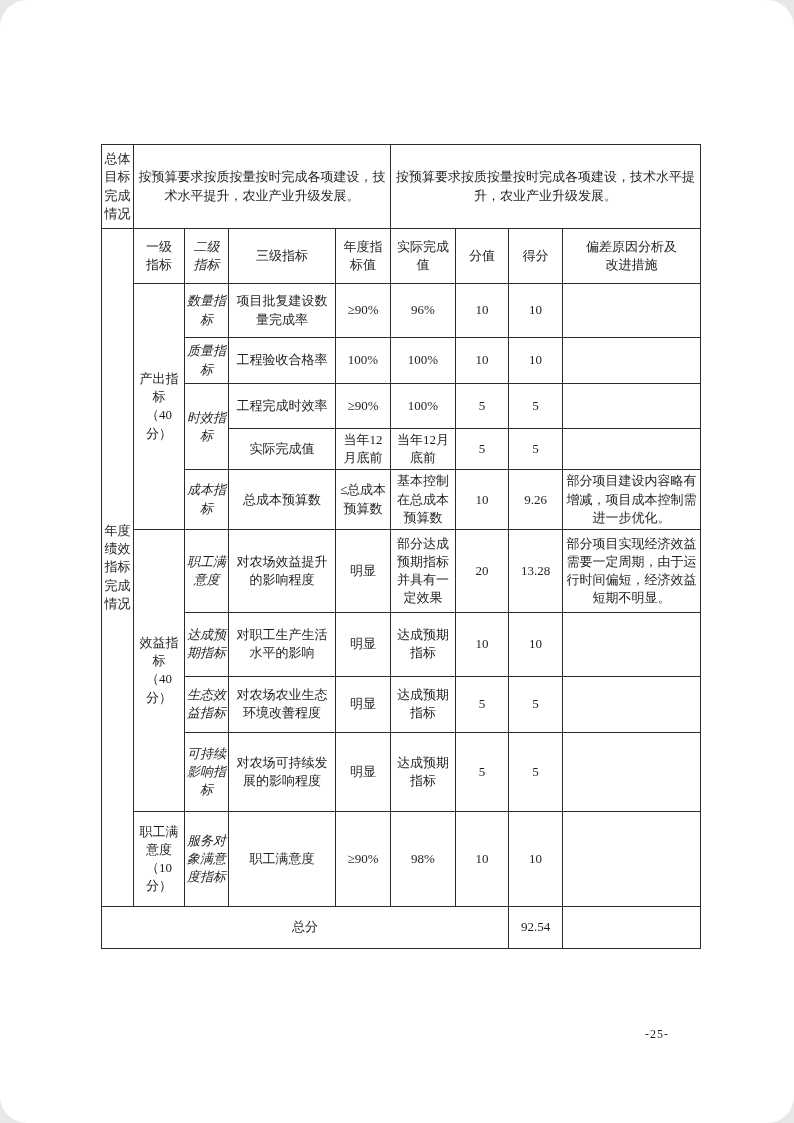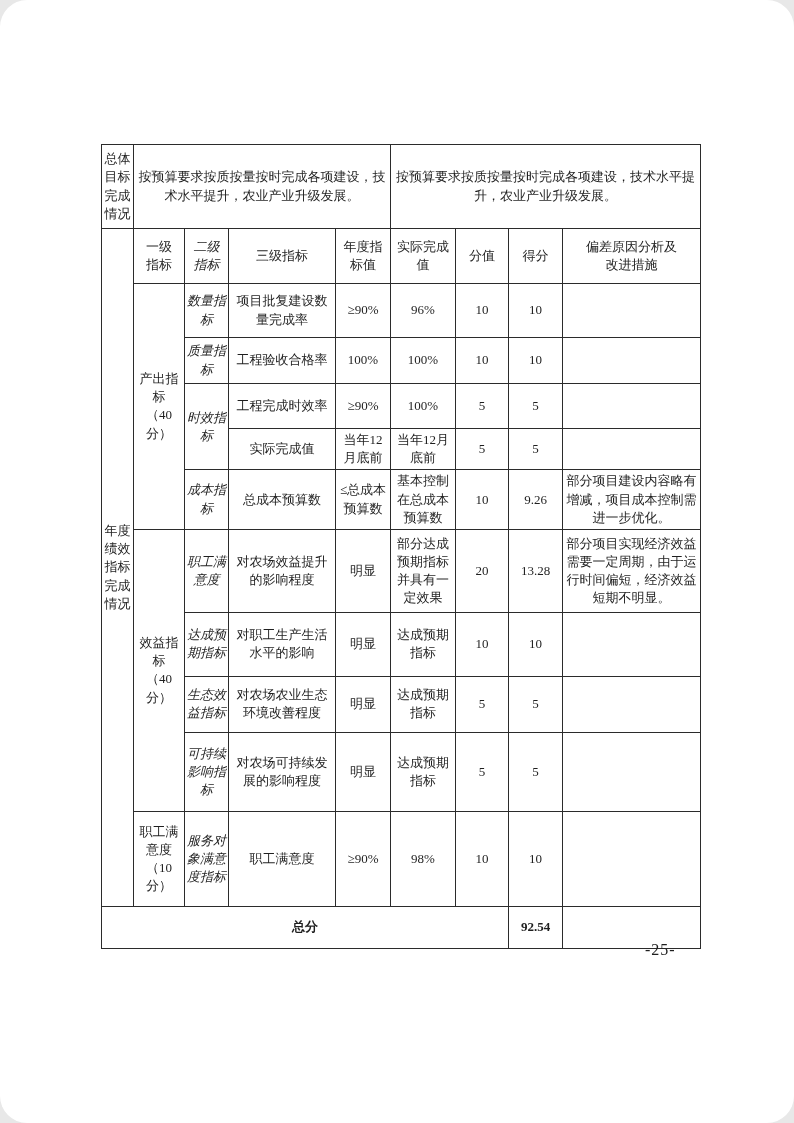--- a/index.html
+++ b/index.html
@@ -45,27 +45,27 @@
   tr.r2  { height: 54px; }
   tr.r3  { height: 46px; }
   tr.r4  { height: 45px; }
   tr.r5  { height: 38px; }
   tr.r6  { height: 56px; }
   tr.r7  { height: 83px; }
   tr.r8  { height: 64px; }
   tr.r9  { height: 56px; }
   tr.r10 { height: 79px; }
   tr.r11 { height: 95px; }
-  tr.r12 { height: 42px; font-weight: bold; }
+  tr.r12 { height: 42px; }
 
   .page-num {
     position: absolute;
     left: 645px;
-    top: 941px;
-    font-size: 16px;
+    top: 1027px;
+    font-size: 12px;
     letter-spacing: 1px;
     color: #1f1f1f;
   }
 </style>
 </head>
 <body>
 
 <div class="page">
 
   <table class="perf">

